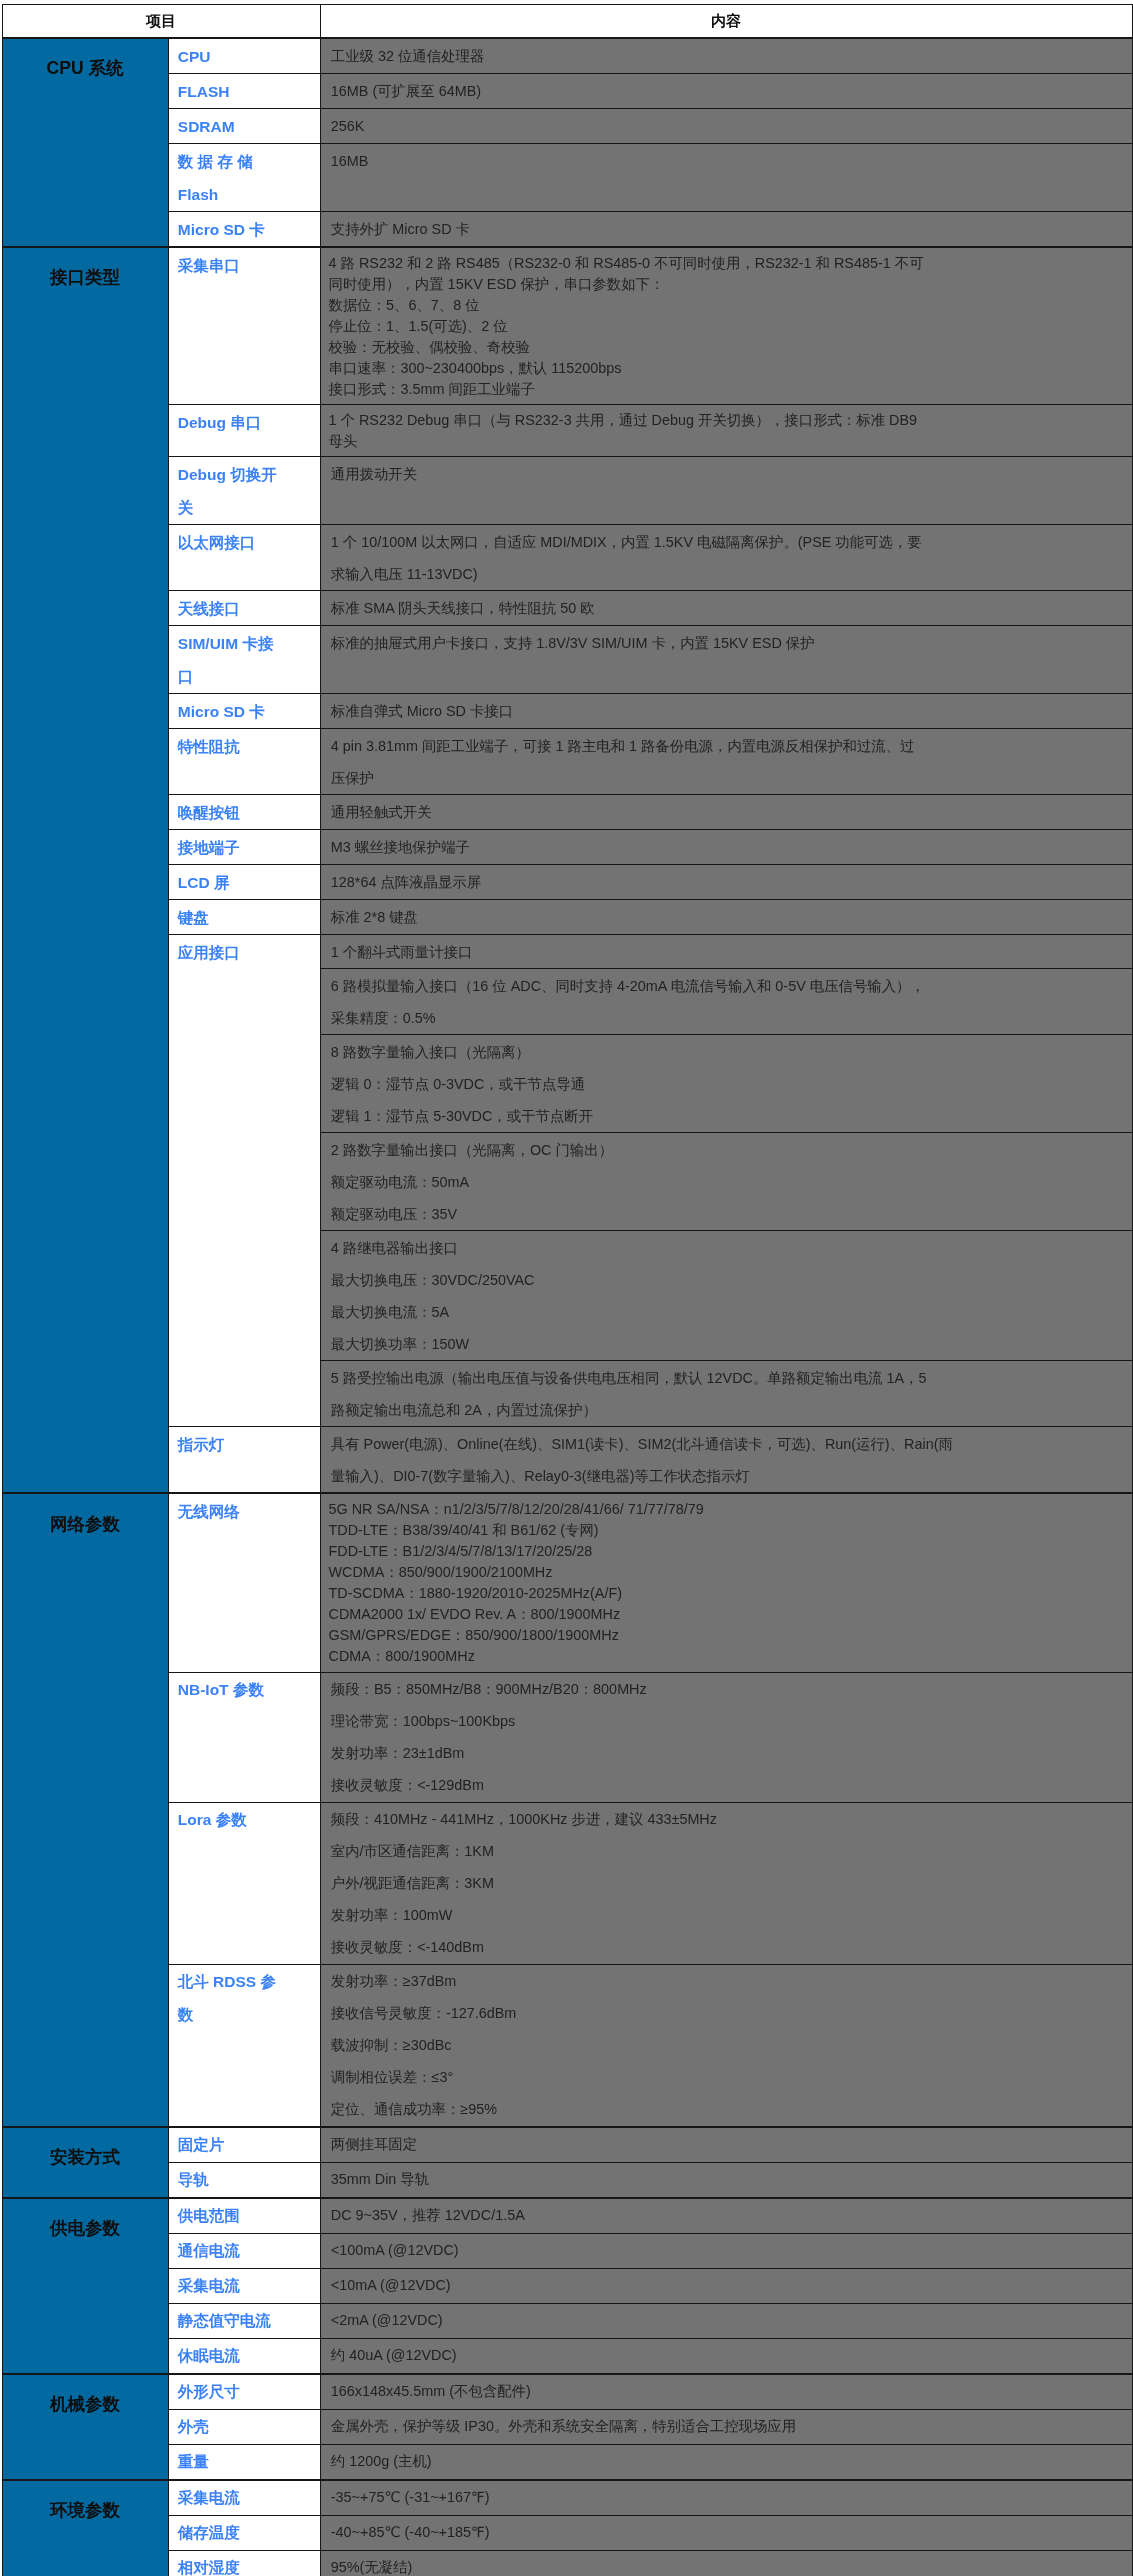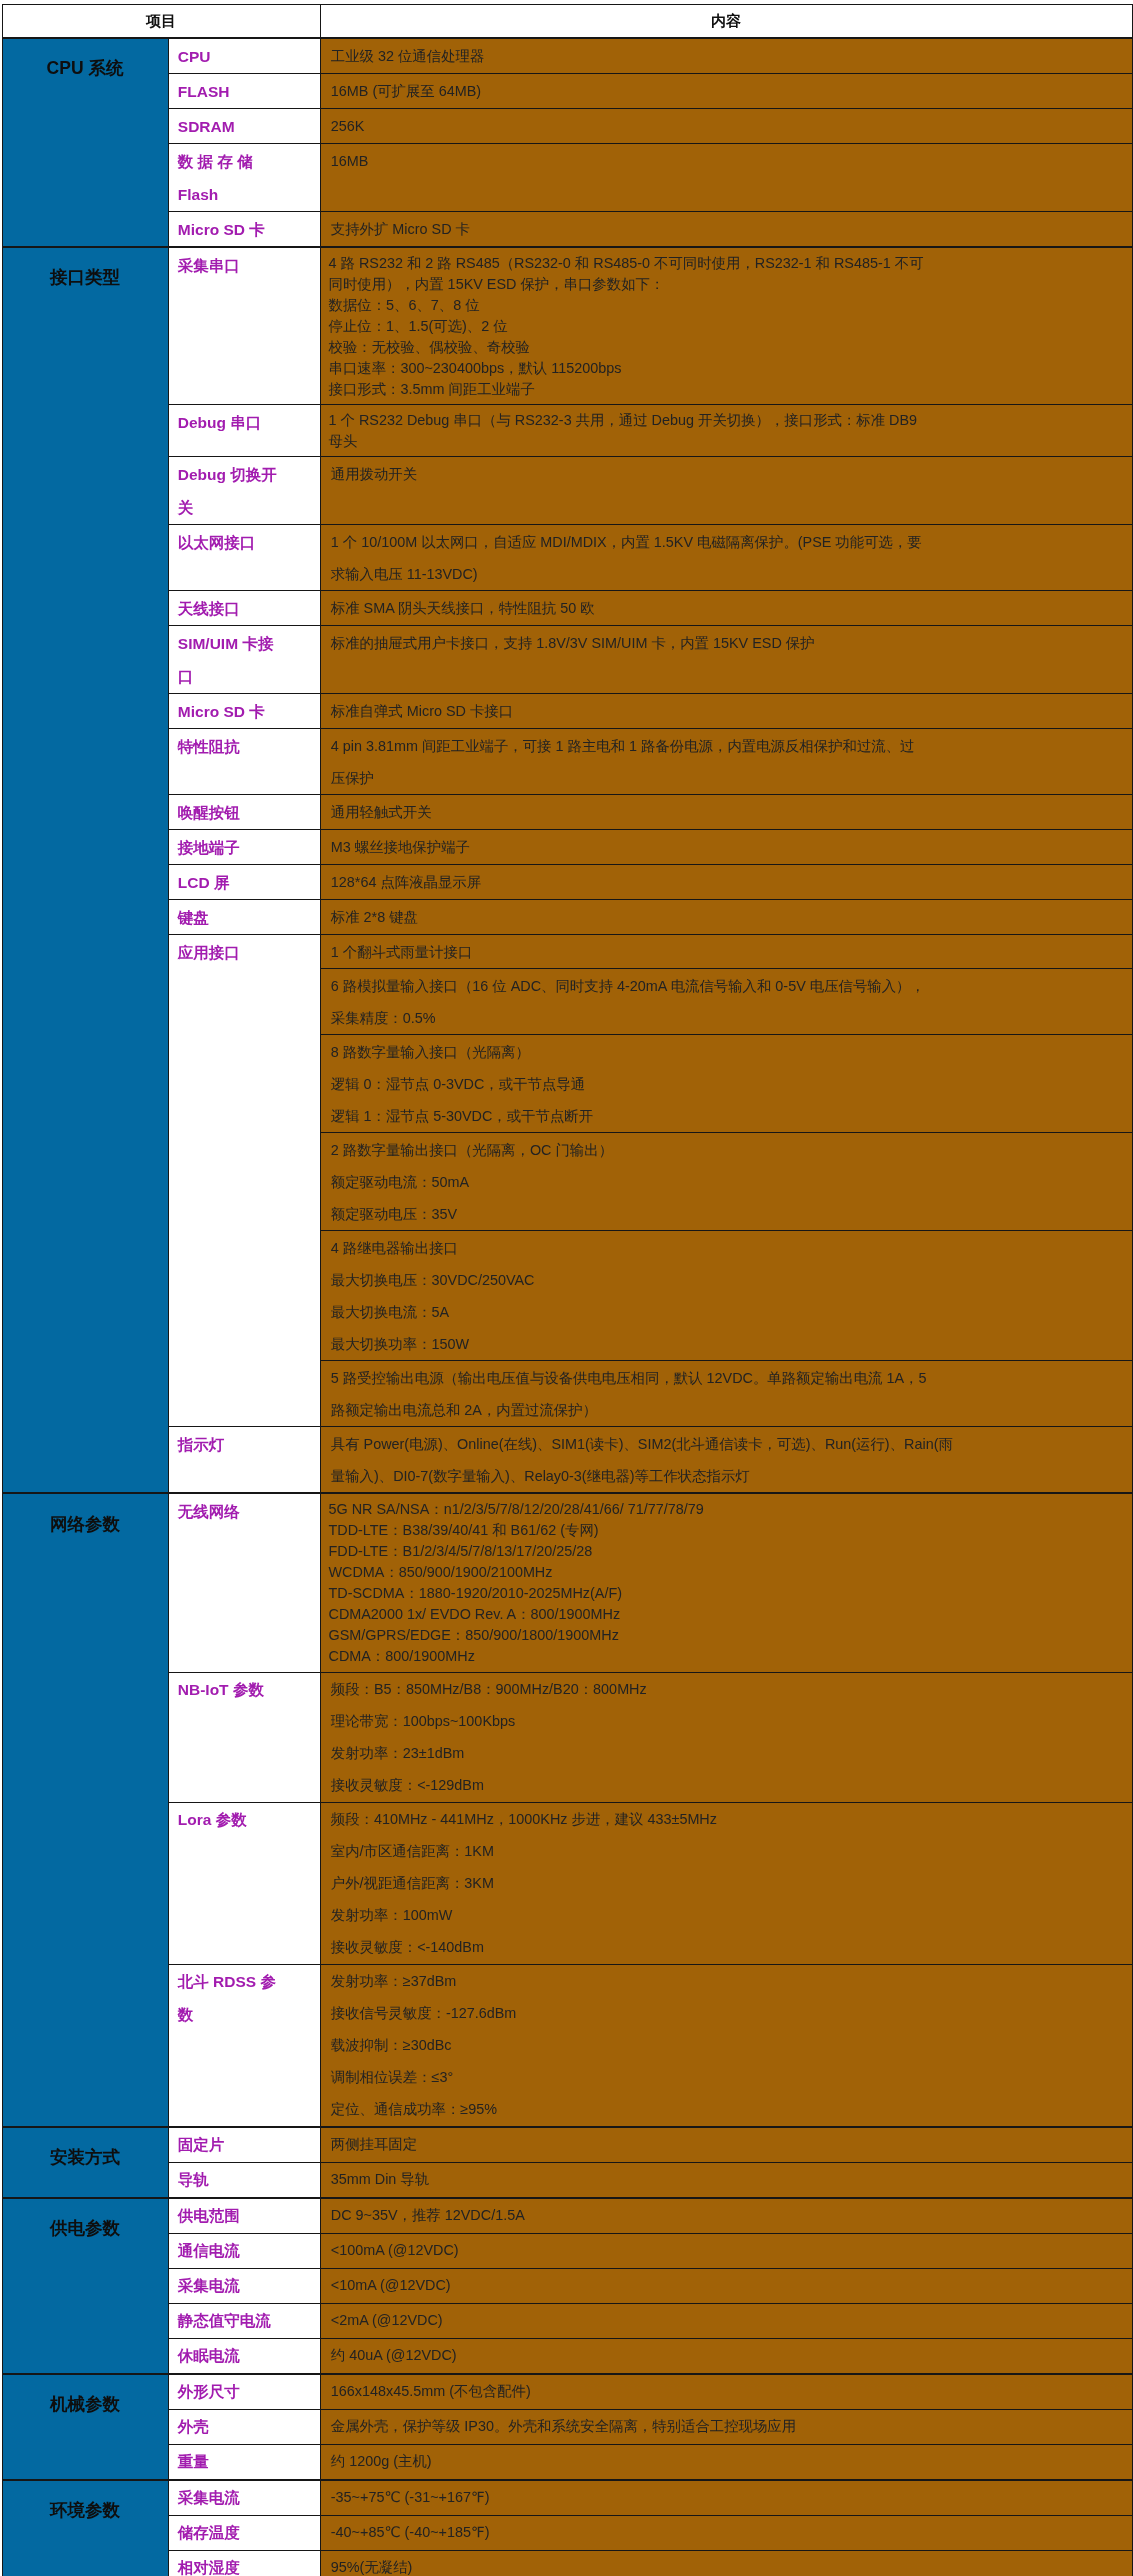--- a/index.html
+++ b/index.html
@@ -35,36 +35,36 @@
     background: #0369a1;
     font-size: 17.5px;
     font-weight: bold;
     color: #0e0e0e;
     text-align: center;
     vertical-align: top;
     padding: 13.4px 3.1px 3.1px 3.1px;
     line-height: 33px;
   }
   td.lbl {
-    color: #a21caf;
+    color: #3b82f6;
     font-size: 15.5px;
     font-weight: bold;
     vertical-align: top;
     padding: 0.5px 37px 0.5px 9.3px;
     line-height: 33px;
     background: #ffffff;
   }
   td.val {
     color: #222;
     font-size: 14.4px;
     vertical-align: top;
     padding: 0.5px 10.3px;
     line-height: 32px;
     white-space: pre-line;
-    background: #a16207;
+    background: #737373;
   }
   td.val.tight {
     line-height: 21px;
     padding-top: 4.6px;
     padding-bottom: 4.6px;
     padding-left: 8px;
   }
 </style>
 </head>
 <body>

